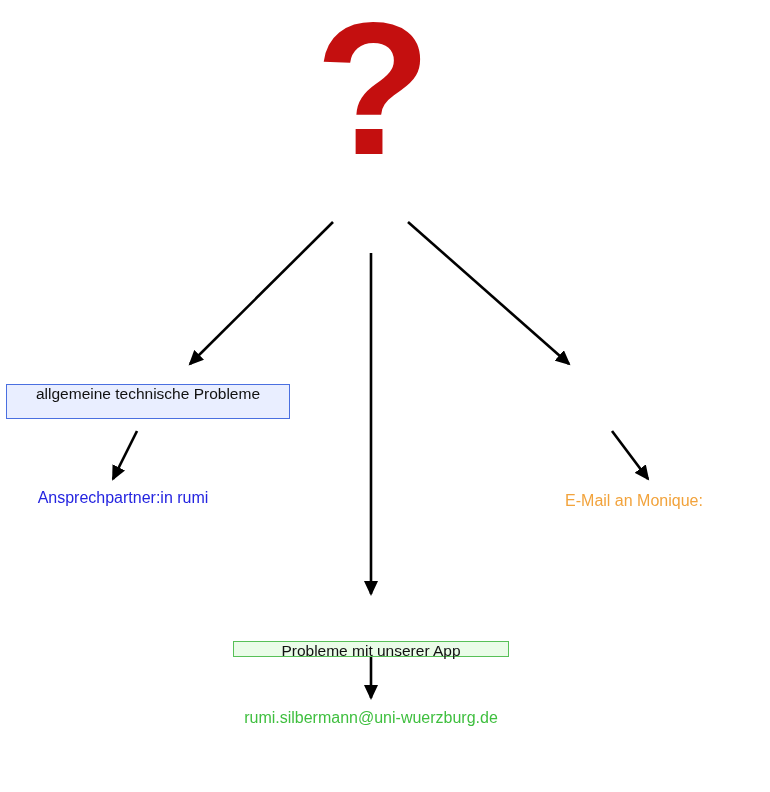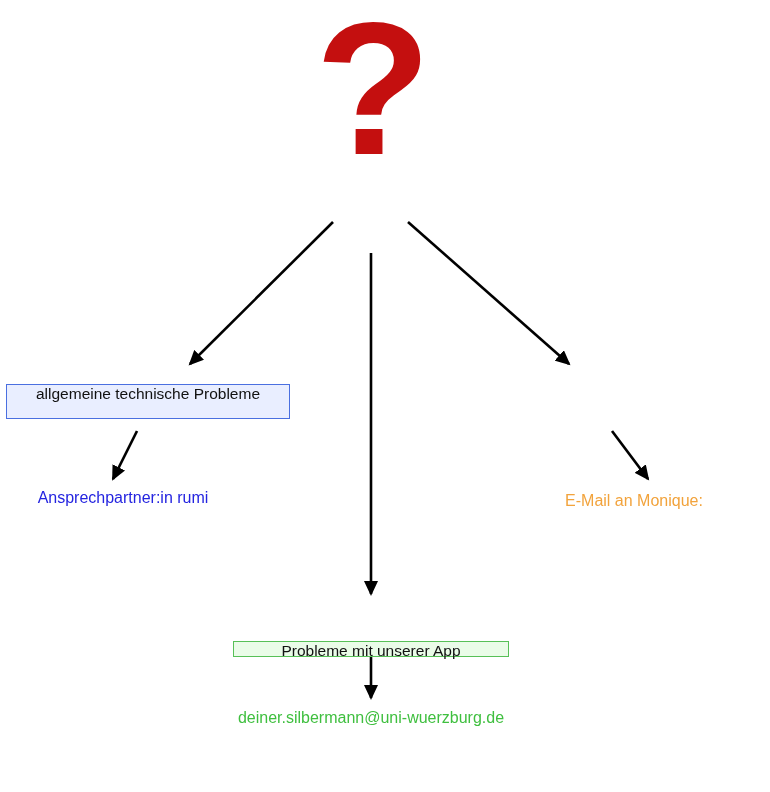--- a/index.html
+++ b/index.html
@@ -111,16 +111,16 @@
 
   <div class="contact contact-technical">
     <div>Ansprechpartner:in rumi</div>
   </div>
 
   <div class="contact contact-study">
     <div>E-Mail an Monique:</div>
   </div>
 
   <div class="contact contact-app">
-    <div>deiner.silbermann@uni-wuerzburg.de</div>
+    <div>rumi.silbermann@uni-wuerzburg.de</div>
   </div>
 
 </div>
 
 </body></html>

